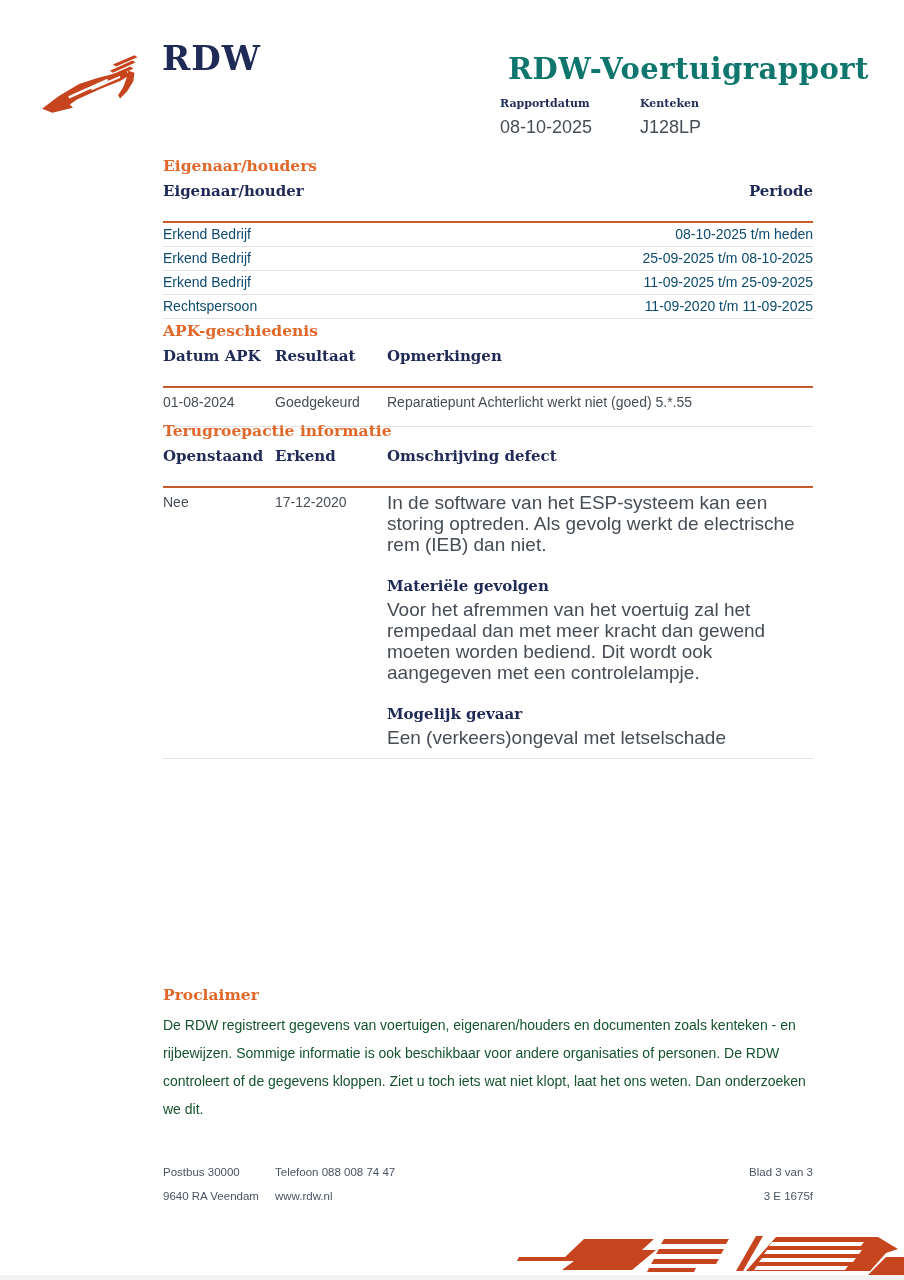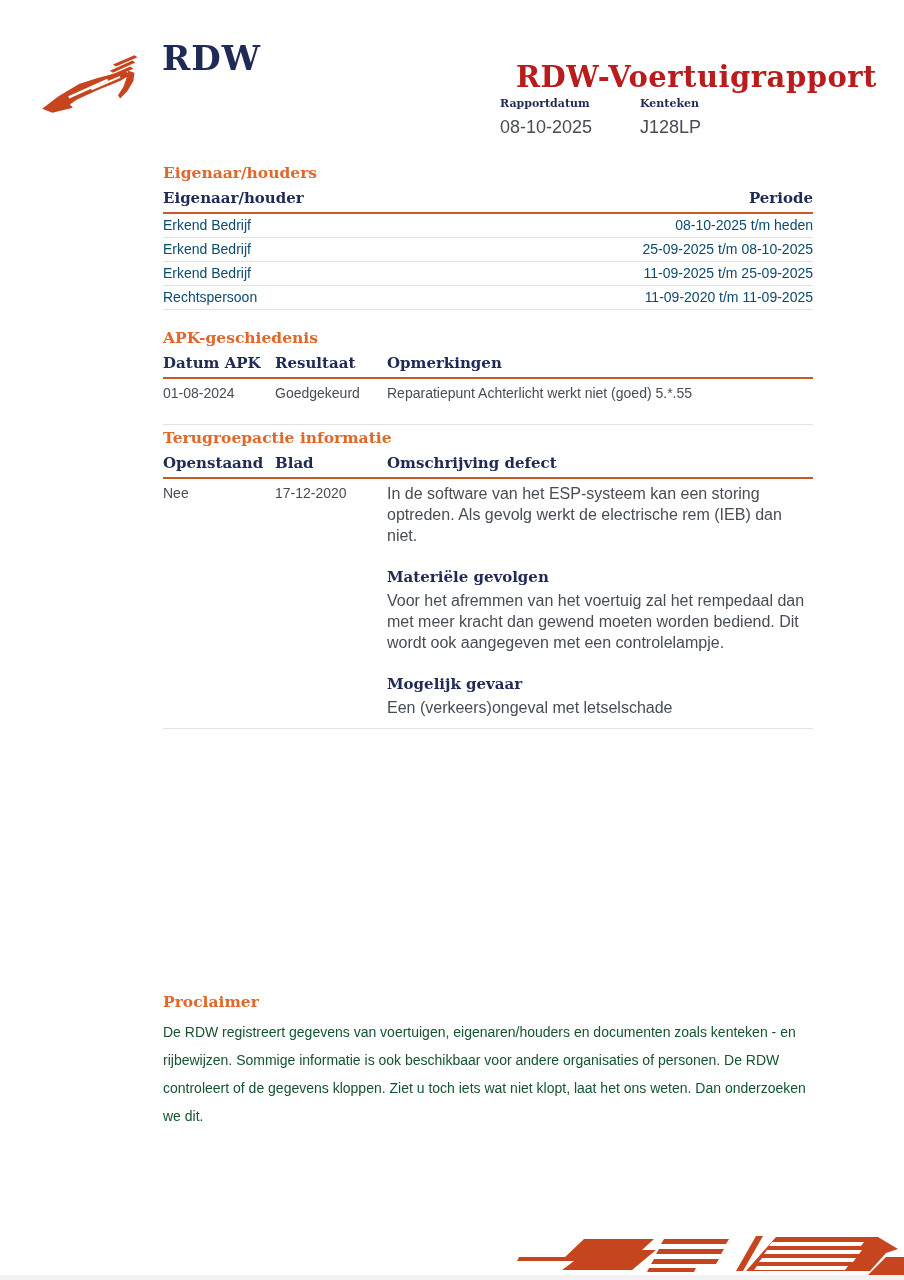--- a/index.html
+++ b/index.html
@@ -12,63 +12,63 @@
     overflow:hidden;color:#474D55;
   }
   
   .logo-feather{position:absolute;left:38px;top:50px;width:118px;height:64px;}
   .wordmark{
     position:absolute;left:162px;top:38px;
     font-family:"DejaVu Serif", serif;font-weight:bold;
     font-size:34px;color:#1F2A56;letter-spacing:1px;
   }
   .doc-title{
-    position:absolute;left:500px;top:44px;margin:16px;
-    font-family:"DejaVu Serif", serif;font-weight:bold;
-    font-size:29px;color:#b91c1c;letter-spacing:0.5px;white-space:nowrap;
+    position:absolute;left:500px;top:44px;margin:8px;
+    font-family:"DejaVu Serif", serif;font-weight:bold;
+    font-size:29px;color:#0f766e;letter-spacing:0.5px;white-space:nowrap;
   }
   .meta{position:absolute;left:500px;top:97px;display:flex;}
   .meta-block{min-width:140px;margin-right:0;}
   .meta-block + .meta-block{margin-left:0;}
   .meta-label{
     font-family:"DejaVu Serif", serif;font-weight:bold;
     font-size:11px;color:#1F2A56;
   }
   .meta-value{font-size:18px;color:#474D55;margin-top:7px;}
   
   .section{position:absolute;left:163px;width:650px;}
   .section-title{
     font-family:"DejaVu Serif", serif;font-weight:bold;
-    font-size:15.5px;color:#E0682A;margin:8px 0 7px 0;
+    font-size:15.5px;color:#E0682A;margin:1px 0 7px 0;
   }
   .thead{
     display:flex;
     font-family:"DejaVu Serif", serif;font-weight:bold;
     font-size:15px;color:#1F2A56;
-    padding-bottom:5px;border-bottom:2px solid #C75A28;
+    padding-bottom:21px;border-bottom:2px solid #C75A28;
   }
   .thead .spacer{flex:1;}
   .c1{width:112px;flex-shrink:0;}
   .c2{width:112px;flex-shrink:0;}
   .c3{flex:1;}
   .trow{
     display:flex;justify-content:space-between;
     font-size:14px;line-height:15px;color:#0c4a6e;
     padding:4px 0;border-bottom:1px solid #E2E2E2;
   }
   .trow-grid{
     display:flex;font-size:14px;line-height:21px;color:#474D55;
-    padding:2px 0 20px 0;border-bottom:1px solid #E2E2E2;
+    padding:2px 0 13px 0;border-bottom:1px solid #E2E2E2;
   }
   .trow-grid .cell{padding-top:2px;}
   .sub-head{
     font-family:"DejaVu Serif", serif;font-weight:bold;
     font-size:15px;color:#1F2A56;margin:21px 0 2px 0;
   }
-  .para{margin:0;font-size:16px;line-height:21px;color:#474D55;}
+  .para{margin:0;font-size:19px;line-height:21px;color:#474D55;}
   
   .proclaimer p{margin:3px 0 0 0;font-size:14px;line-height:28px;color:#14532d;}
   
   .footer{position:absolute;left:163px;top:1166px;width:650px;font-size:11.5px;color:#4A5361;}
   .footer-row{display:flex;margin-bottom:12px;}
   .footer-row .fc1{width:112px;flex-shrink:0;}
   .footer-row .fc2{flex:1;}
   .footer-row .fc3{text-align:right;}
   
   .speed-stripes{position:absolute;right:0;bottom:0;width:400px;height:44px;}
@@ -140,41 +140,53 @@
       <div class="c1 cell">01-08-2024</div>
       <div class="c2 cell">Goedgekeurd</div>
       <div class="c3 cell">Reparatiepunt Achterlicht werkt niet (goed) 5.*.55</div>
     </div>
   </div>
 
   <div class="section" style="top:420px;">
     <h2 class="section-title">Terugroepactie informatie</h2>
     <div class="thead">
       <div class="c1">Openstaand</div>
-      <div class="c2">Blad</div>
+      <div class="c2">Erkend</div>
       <div class="c3">Omschrijving defect</div>
     </div>
     <div class="trow-grid" style="padding-bottom:10px;">
       <div class="c1 cell">Nee</div>
       <div class="c2 cell">17-12-2020</div>
       <div class="c3 cell">
         <p class="para">In de software van het ESP-systeem kan een storing optreden. Als gevolg werkt de electrische rem (IEB) dan niet.</p>
         <div class="sub-head">Materiële gevolgen</div>
         <p class="para">Voor het afremmen van het voertuig zal het rempedaal dan met meer kracht dan gewend moeten worden bediend. Dit wordt ook aangegeven met een controlelampje.</p>
         <div class="sub-head">Mogelijk gevaar</div>
         <p class="para">Een (verkeers)ongeval met letselschade</p>
       </div>
     </div>
   </div>
 
   <div class="section proclaimer" style="top:984px;">
     <h2 class="section-title">Proclaimer</h2>
     <p>De RDW registreert gegevens van voertuigen, eigenaren/houders en documenten zoals kenteken - en rijbewijzen. Sommige informatie is ook beschikbaar voor andere organisaties of personen. De RDW controleert of de gegevens kloppen. Ziet u toch iets wat niet klopt, laat het ons weten. Dan onderzoeken we dit.</p>
   </div>
 
+  <div class="footer">
+    <div class="footer-row">
+      <div class="fc1">Postbus 30000</div>
+      <div class="fc2">Telefoon 088 008 74 47</div>
+      <div class="fc3">Blad 3 van 3</div>
+    </div>
+    <div class="footer-row">
+      <div class="fc1">9640 RA Veendam</div>
+      <div class="fc2">www.rdw.nl</div>
+      <div class="fc3">3 E 1675f</div>
+    </div>
+  </div>
 
   <div class="speed-stripes">
     <svg viewBox="0 0 400 44" width="400" height="44" xmlns="http://www.w3.org/2000/svg">
       <polygon fill="#C7451E" points="15,26 76,26 74,30 13,30"></polygon>
       <polygon fill="#C7451E" points="80,8 150,8 138,19 152,19 128,39 58,39 74,27 60,27"></polygon>
       <polygon fill="#C7451E" points="160,8 225,8 222,13 157,13"></polygon>
       <polygon fill="#C7451E" points="155,18 220,18 217,23 152,23"></polygon>
       <polygon fill="#C7451E" points="150,28 215,28 212,33 147,33"></polygon>
       <polygon fill="#C7451E" points="145,37 192,37 190,41 143,41"></polygon>
       <polygon fill="#C7451E" points="232,40 252,5 259,5 239,40"></polygon>

